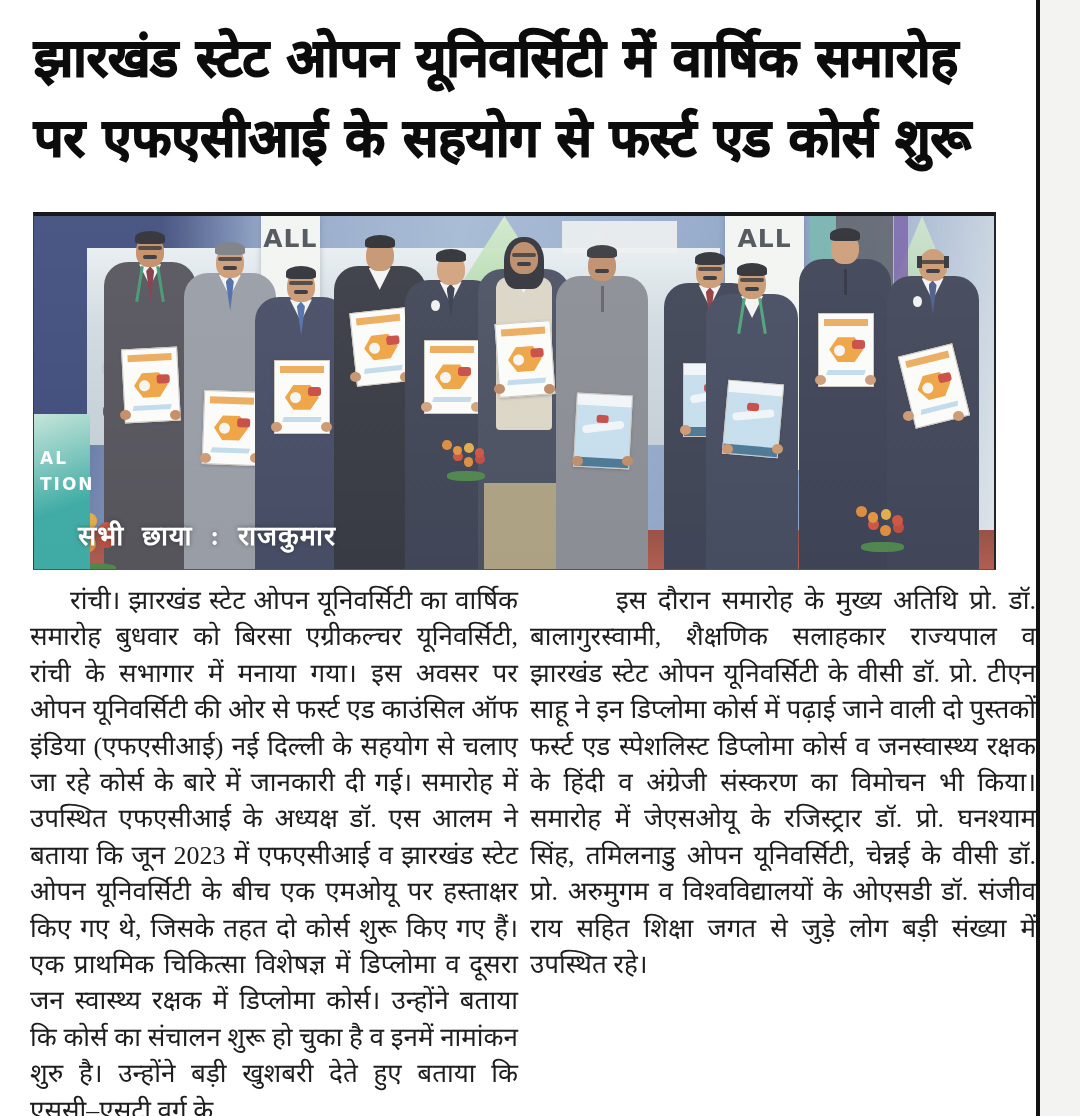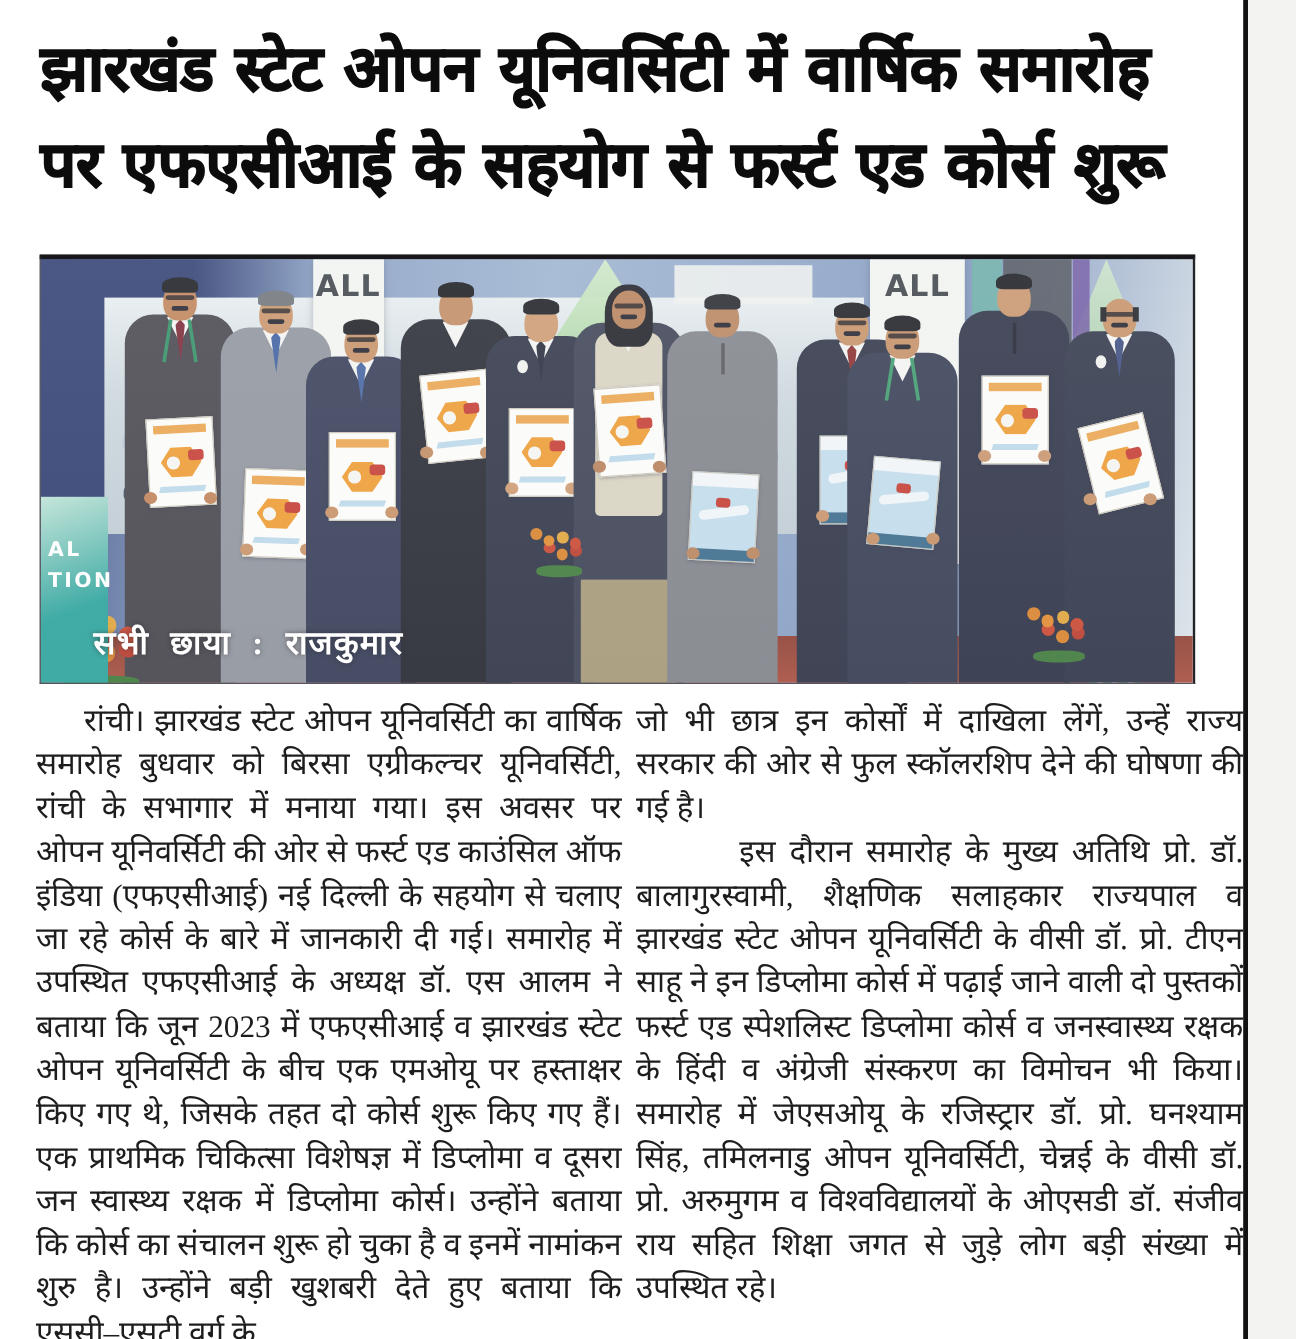--- a/index.html
+++ b/index.html
@@ -324,18 +324,17 @@
     </div>
     <div style="position: absolute; left: 0px; top: 0px; width: 100%; height: 100%; background: linear-gradient(rgba(238, 242, 246, 0.16), rgba(238, 242, 246, 0.1)); pointer-events: none;"></div>
     <div class="abs caption">सभी छाया : राजकुमार</div>
   </div>
 
 <div class="abs article">
   <div class="colL">
     <p class="ind1">रांची। झारखंड स्टेट ओपन यूनिवर्सिटी का वार्षिक समारोह बुधवार को बिरसा एग्रीकल्चर यूनिवर्सिटी, रांची के सभागार में मनाया गया। इस अवसर पर ओपन यूनिवर्सिटी की ओर से फर्स्ट एड काउंसिल ऑफ इंडिया (एफएसीआई) नई दिल्ली के सहयोग से चलाए जा रहे कोर्स के बारे में जानकारी दी गई। समारोह में उपस्थित एफएसीआई के अध्यक्ष डॉ. एस आलम ने बताया कि जून 2023 में एफएसीआई व झारखंड स्टेट ओपन यूनिवर्सिटी के बीच एक एमओयू पर हस्ताक्षर किए गए थे, जिसके तहत दो कोर्स शुरू किए गए हैं। एक प्राथमिक चिकित्सा विशेषज्ञ में डिप्लोमा व दूसरा जन स्वास्थ्य रक्षक में डिप्लोमा कोर्स। उन्होंने बताया कि कोर्स का संचालन शुरू हो चुका है व इनमें नामांकन शुरु है। उन्होंने बड़ी खुशबरी देते हुए बताया कि एससी–एसटी वर्ग के</p>
   </div>
   <div class="colR">
-    <p>जो भी छात्र इन कोर्सों में दाखिला लेंगें, उन्हें राज्य सरकार की ओर से फुल स्कॉलरशिप देने की घोषणा की गई है।</p>
     <p class="ind2">इस दौरान समारोह के मुख्य अतिथि प्रो. डॉ. बालागुरस्वामी, शैक्षणिक सलाहकार राज्यपाल व झारखंड स्टेट ओपन यूनिवर्सिटी के वीसी डॉ. प्रो. टीएन साहू ने इन डिप्लोमा कोर्स में पढ़ाई जाने वाली दो पुस्तकों फर्स्ट एड स्पेशलिस्ट डिप्लोमा कोर्स व जनस्वास्थ्य रक्षक के हिंदी व अंग्रेजी संस्करण का विमोचन भी किया। समारोह में जेएसओयू के रजिस्ट्रार डॉ. प्रो. घनश्याम सिंह, तमिलनाडु ओपन यूनिवर्सिटी, चेन्नई के वीसी डॉ. प्रो. अरुमुगम व विश्वविद्यालयों के ओएसडी डॉ. संजीव राय सहित शिक्षा जगत से जुड़े लोग बड़ी संख्या में उपस्थित रहे।</p>
   </div>
 </div>
 
 <div class="abs pmargin"></div>
 
 </body></html>

